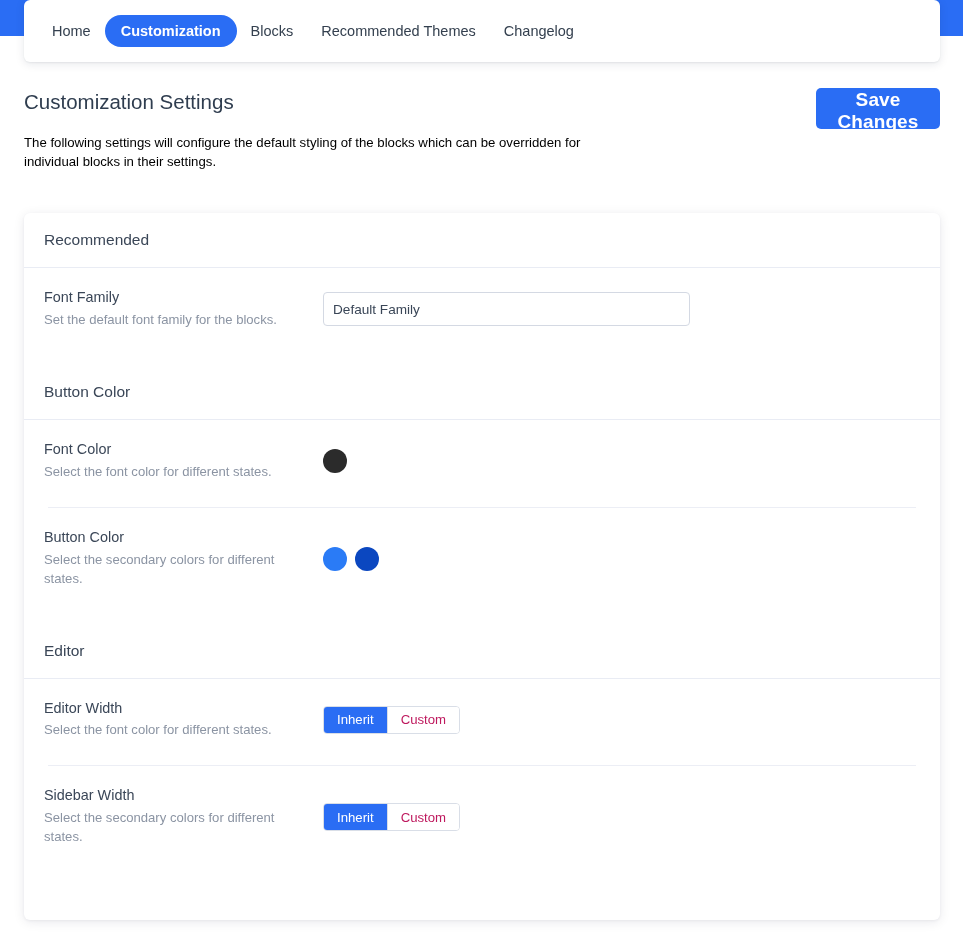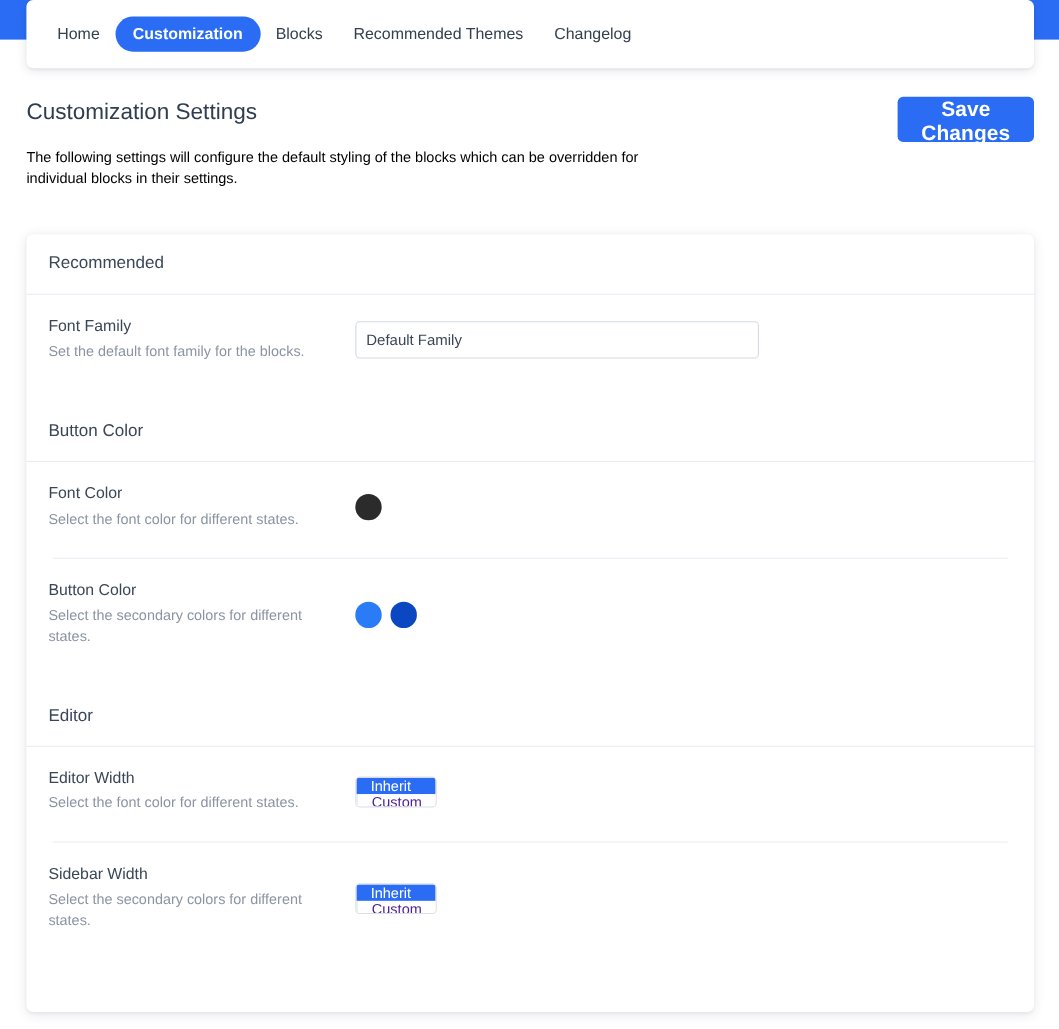--- a/index.html
+++ b/index.html
@@ -188,29 +188,28 @@
     padding: 0;
   }
 
   
   .seg {
     display: inline-flex;
     border: 1px solid #d9dee7;
     border-radius: 4px;
     overflow: hidden;
     height: 28px;
-    flex-direction: column;
   }
   .seg-btn {
     font-size: 13.2px;
     padding: 0 13px;
     display: flex;
     align-items: center;
     background: #ffffff;
-    color: #4c1d95;
+    color: #be185d;
     border: none;
     cursor: pointer;
     font-family: "Liberation Sans", sans-serif;
     height: 100%;
   }
   .seg-btn.active {
     background: #2a6df4;
     color: #ffffff;
   }
   .seg-btn + .seg-btn {

